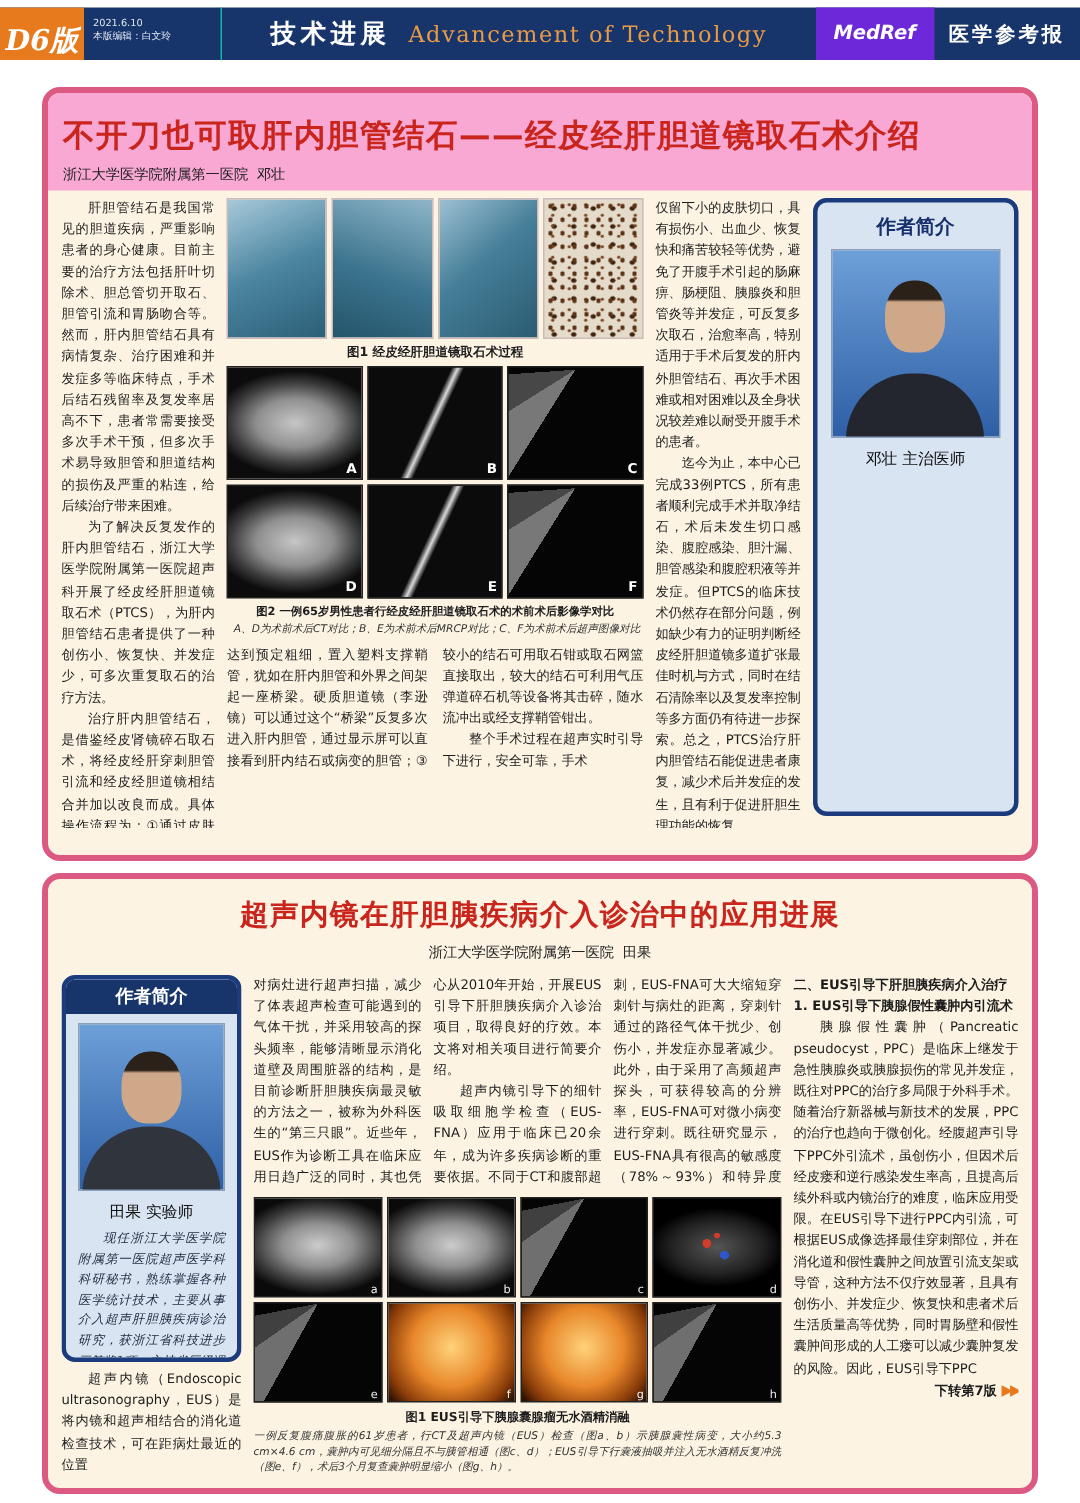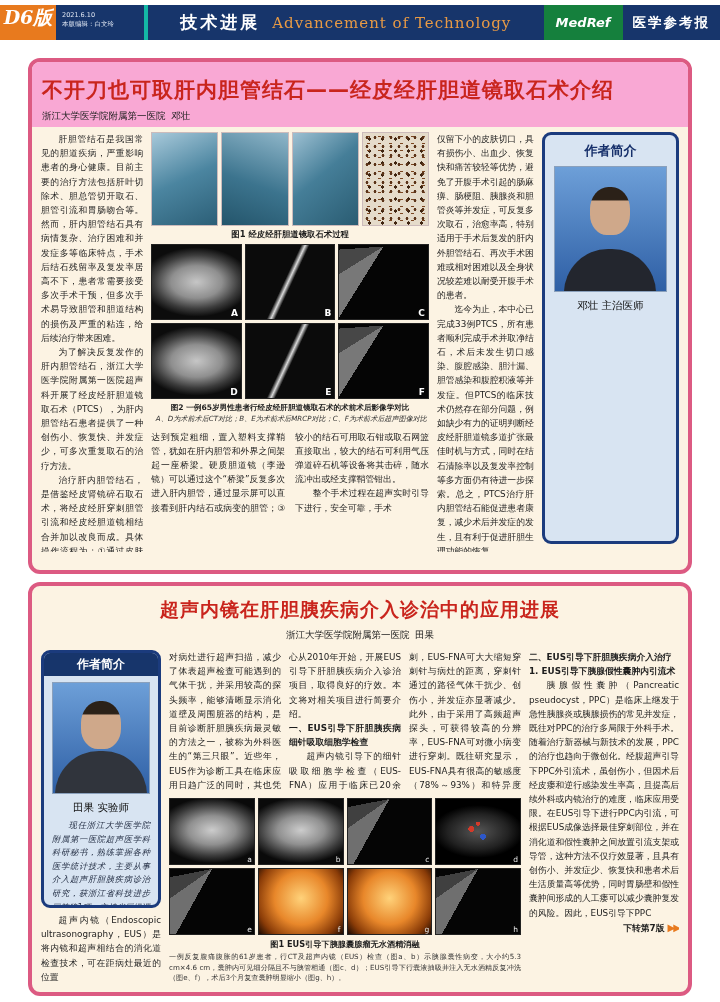--- a/index.html
+++ b/index.html
@@ -4,28 +4,28 @@
 <style>
   * { box-sizing: border-box; }
   html,body { margin:0; padding:0; }
   body {
     width:720px; height:1002px; background:#ffffff;
     font-family:"DejaVu Sans", sans-serif; color:#222;
     overflow:hidden;
   }
   
   .masthead { margin-top:5px; height:35px; background:#17356b; display:flex; align-items:stretch; }
-  .d6box { width:56px; background:#e87a1e; color:#fff; display:flex; align-items:flex-start; justify-content:center;
+  .d6box { width:56px; background:#e87a1e; color:#fff; display:flex; align-items:flex-end; justify-content:center;
            font-family:"DejaVu Serif", serif; font-style:italic; font-weight:bold; font-size:19px; }
   .dateblock { width:92px; color:#dfe6f2; font-size:6.5px; line-height:9px; padding:6px 6px 0;
-               border-right:4px solid #14b8a6; }
+               border-right:1px solid #14b8a6; }
   .sectionwrap { flex:1; display:flex; align-items:center; justify-content:center; gap:12px; }
   .sec-cn { color:#ffffff; font-weight:bold; font-size:17px; letter-spacing:3px; }
   .sec-en { color:#e89a45; font-family:"DejaVu Serif", serif; font-size:15px; letter-spacing:1px; }
-  .medrefbox { background:#15803d; color:#fff; font-weight:bold; font-style:italic; font-size:13px;
+  .medrefbox { background:#6d28d9; color:#fff; font-weight:bold; font-style:italic; font-size:13px;
                display:flex; align-items:center; padding:0 12px; }
   .papername { color:#fff; font-weight:bold; font-size:13.5px; display:flex; align-items:center;
                padding:0 10px; letter-spacing:2px; }
   
   .artbox { margin:0 28px; border:4px solid #dc5a82; border-radius:12px; background:#fcf3e3; overflow:hidden; }
   #art1 { margin-top:18px; height:516px; }
   #art2 { margin-top:8px; height:414px; }
   .titlearea1 { background:#f9a8d4; padding:14px 10px 4px; }
   .titlearea2 { padding:11px 10px 4px; text-align:center; }
   .h-title { color:#c9251d; font-weight:bold; margin:0; letter-spacing:1px; }
@@ -99,21 +99,21 @@
   .fct { background: radial-gradient(ellipse 70% 55% at 50% 48%, #cccccc, #909090 40%, #3a3a3a 72%, #0a0a0a 92%); }
   .fdop { background-color:#0a0a0a;
     background-image: radial-gradient(circle 3px at 42% 46%, #d23a2a 99%, transparent),
                       radial-gradient(circle 3px at 56% 58%, #2d57c8 99%, transparent),
                       radial-gradient(circle 2px at 50% 38%, #d23a2a 99%, transparent),
                       radial-gradient(ellipse 60% 45% at 50% 50%, #555 0%, #222 60%, #000 90%); }
   .fus { background-color:#050505;
     background-image: conic-gradient(from 195deg at 50% 0%, transparent 0 14deg, #6f6f6f 14deg 40deg, #404040 40deg 64deg, transparent 64deg); }
   .fel { background: radial-gradient(circle at 50% 45%, #ffd27a, #e8872a 48%, #8a3c08 80%, #1c0a02); }
   .a2figcap { text-align:center; font-weight:bold; font-size:8.2px; margin:4px 0 2px; color:#1d1d1d; }
-  .a2fignote { font-size:7.1px; line-height:10.6px; text-align:justify; color:#333; }
+  .a2fignote { font-size:7.1px; line-height:10.6px; text-align:justify; color:#333; font-style:italic; }
   .a2colE { width:150px; overflow:hidden; }
   .continue { text-align:right; font-weight:bold; font-size:8.8px; color:#1d1d1d; margin-top:2px; }
   .arrow-icon { color:#e87a1e; font-size:10px; letter-spacing:-2px; }
 </style>
 </head>
 <body>
 
 <div class="masthead">
   <div class="d6box">
     <span>D6版</span>
@@ -213,21 +213,20 @@
       <p>超声内镜（Endoscopic ultrasonography，EUS）是将内镜和超声相结合的消化道检查技术，可在距病灶最近的位置</p>
     </div>
 
     <div class="a2mid">
       <div class="a2midtext">
         <div class="a2colB col">
           <p class="cont">对病灶进行超声扫描，减少了体表超声检查可能遇到的气体干扰，并采用较高的探头频率，能够清晰显示消化道壁及周围脏器的结构，是目前诊断肝胆胰疾病最灵敏的方法之一，被称为外科医生的“第三只眼”。近些年，EUS作为诊断工具在临床应用日趋广泛的同时，其也凭借“近距离高清成像”的特点，在引导肝胆胰疾病介入诊治方面“脱颖而出”。本中</p>
         </div>
         <div class="a2colC col">
           <p class="cont">心从2010年开始，开展EUS引导下肝胆胰疾病介入诊治项目，取得良好的疗效。本文将对相关项目进行简要介绍。</p>
-          <p class="redhead">一、EUS引导下肝胆胰疾病细针吸取细胞学检查</p>
           <p>超声内镜引导下的细针吸取细胞学检查（EUS-FNA）应用于临床已20余年，成为许多疾病诊断的重要依据。不同于CT和腹部超声引导下的穿</p>
         </div>
         <div class="a2colD col">
           <p class="cont">刺，EUS-FNA可大大缩短穿刺针与病灶的距离，穿刺针通过的路径气体干扰少、创伤小，并发症亦显著减少。此外，由于采用了高频超声探头，可获得较高的分辨率，EUS-FNA可对微小病变进行穿刺。既往研究显示，EUS-FNA具有很高的敏感度（78%～93%）和特异度（75%～100%），被认为是检查胰腺肿瘤最敏感和最准确的方法之一。</p>
         </div>
       </div>
       <div class="a2fig">
         <div class="a2figgrid">
           <div class="fpanel fct">
               <span class="lbl">a</span>

